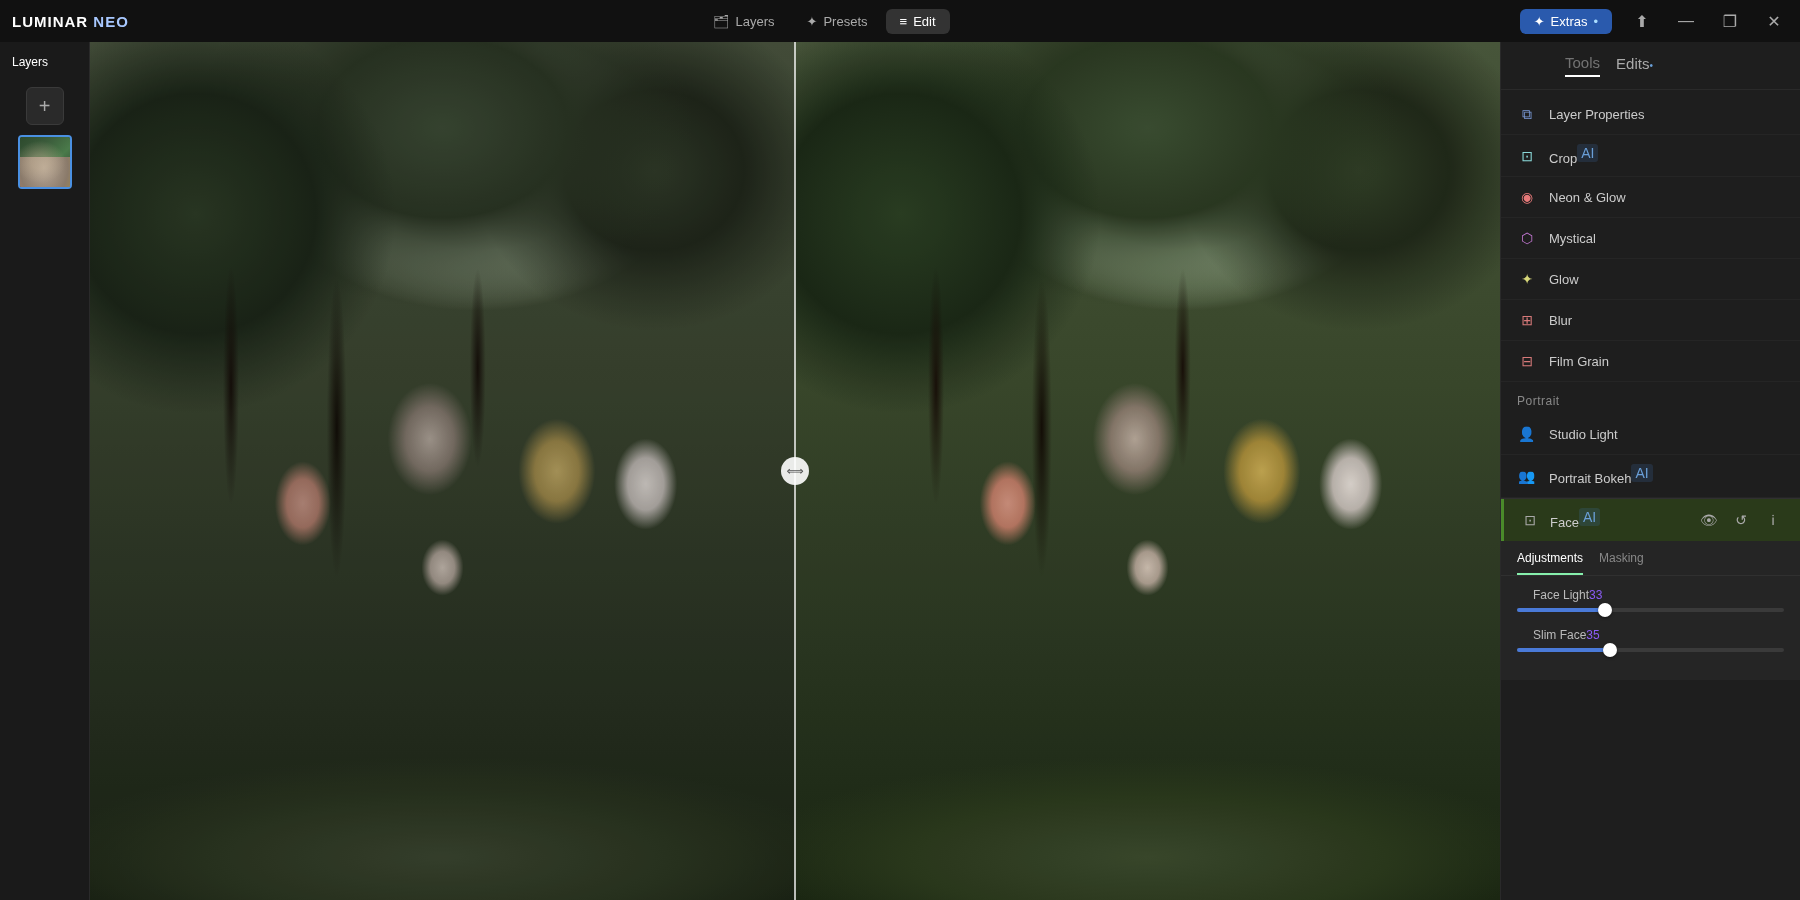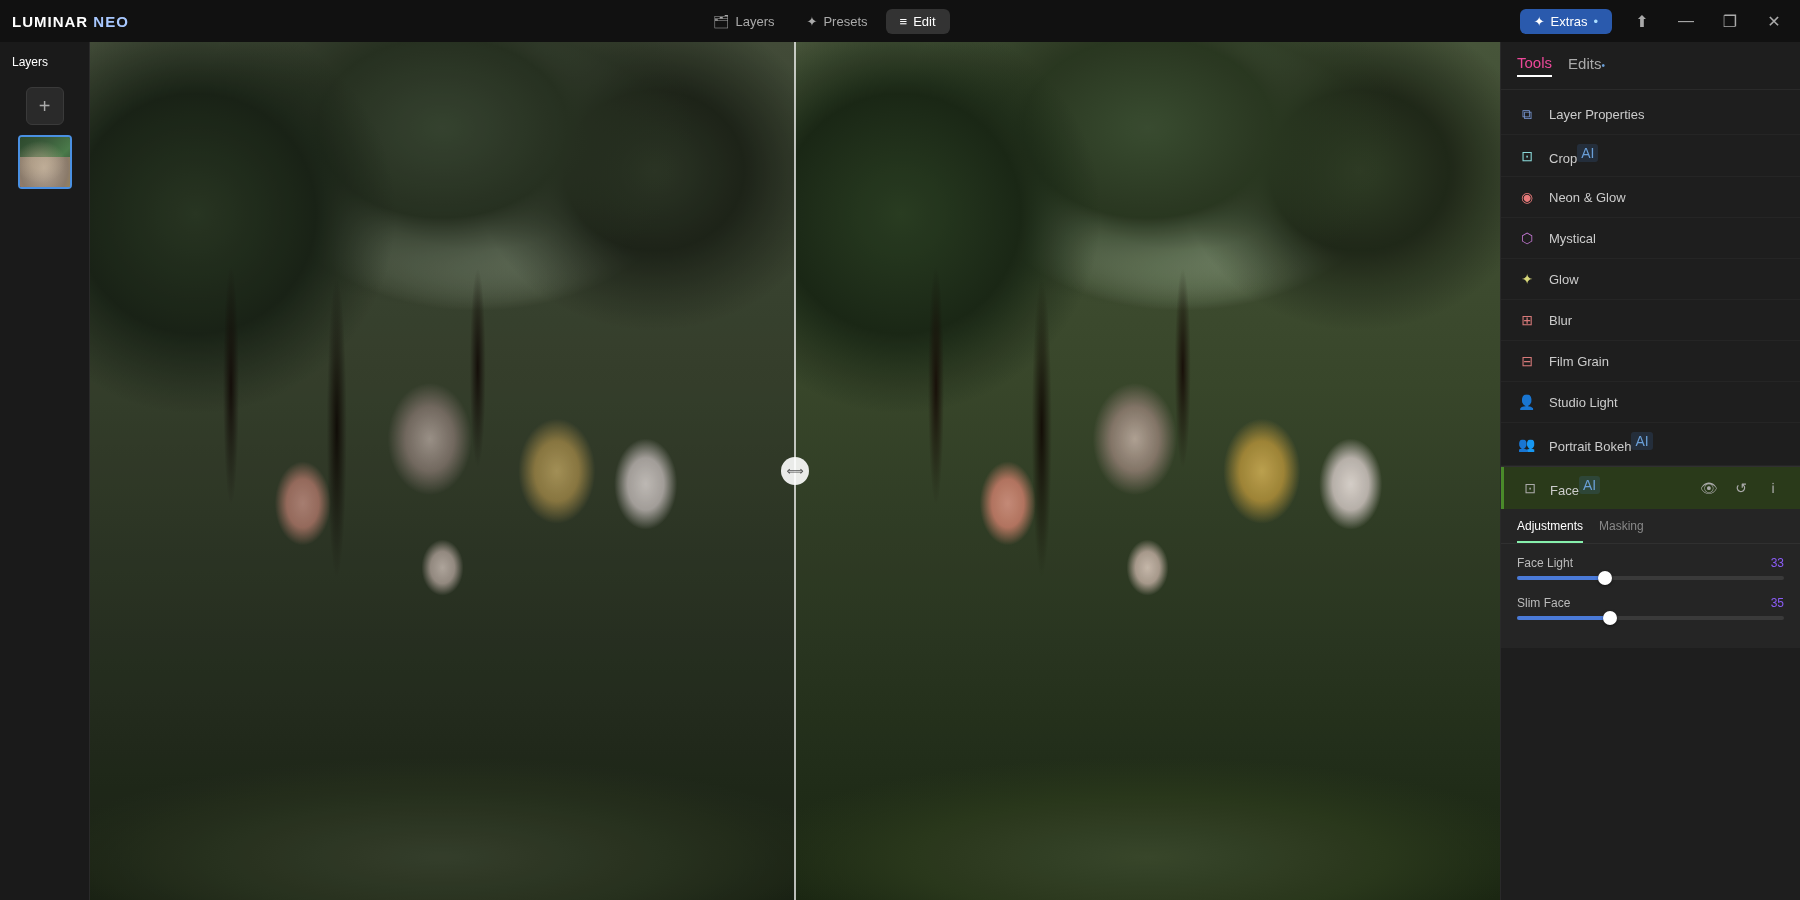--- a/index.html
+++ b/index.html
@@ -290,22 +290,23 @@
       border-bottom: 1px solid #2a2a2a;
       align-items: center;
     }
     .tools-tab {
       color: #aaa;
       font-size: 15px;
       cursor: pointer;
       padding-bottom: 4px;
     }
     .tools-tab.active {
-      color: #ec4899;
+      color: #737373;
       border-bottom: 2px solid #fff;
+      margin-left: 48px;
     }
     .tools-tab-dot {
       color: #6a9fd8;
       font-size: 10px;
     }
     #tools-list {
       flex: 1;
       overflow-y: auto;
       padding: 4px 0;
     }
@@ -403,22 +404,23 @@
     }
 
     #face-adjustments {
       padding: 12px 16px;
     }
     .slider-row {
       margin-bottom: 16px;
     }
     .slider-label-row {
       display: flex;
-      justify-content: space-between;
+      justify-content: flex-start;
       margin-bottom: 6px;
+      margin-left: 16px;
     }
     .slider-label {
       color: #bbb;
       font-size: 12px;
     }
     .slider-value {
       color: #8b5cf6;
       font-size: 12px;
     }
     .slider-track {
@@ -583,20 +585,21 @@
       <div class="tool-item">
         <span class="tool-icon icon-blur">⊞</span>
         <span class="tool-label">Blur</span>
       </div>
 
       <div class="tool-item">
         <span class="tool-icon icon-film">⊟</span>
         <span class="tool-label">Film Grain</span>
       </div>
 
+      <div class="section-header">Portrait</div>
 
       <div class="tool-item">
         <span class="tool-icon icon-studio">👤</span>
         <span class="tool-label">Studio Light</span>
       </div>
 
       <div class="tool-item">
         <span class="tool-icon icon-portrait">👥</span>
         <span class="tool-label">
           <span>Portrait Bokeh</span><sup class="tool-ai-badge">AI</sup>

